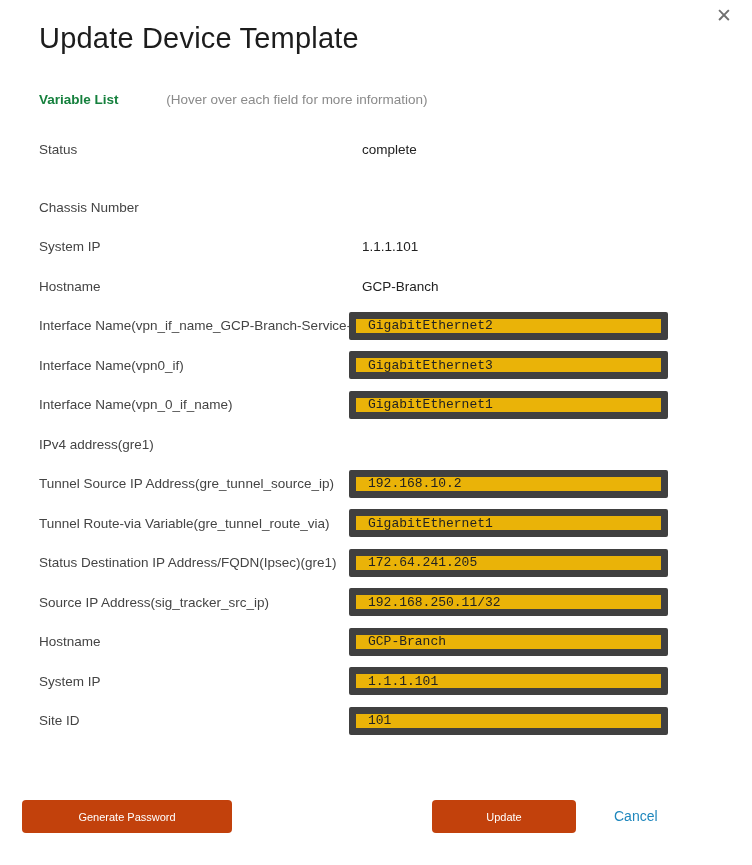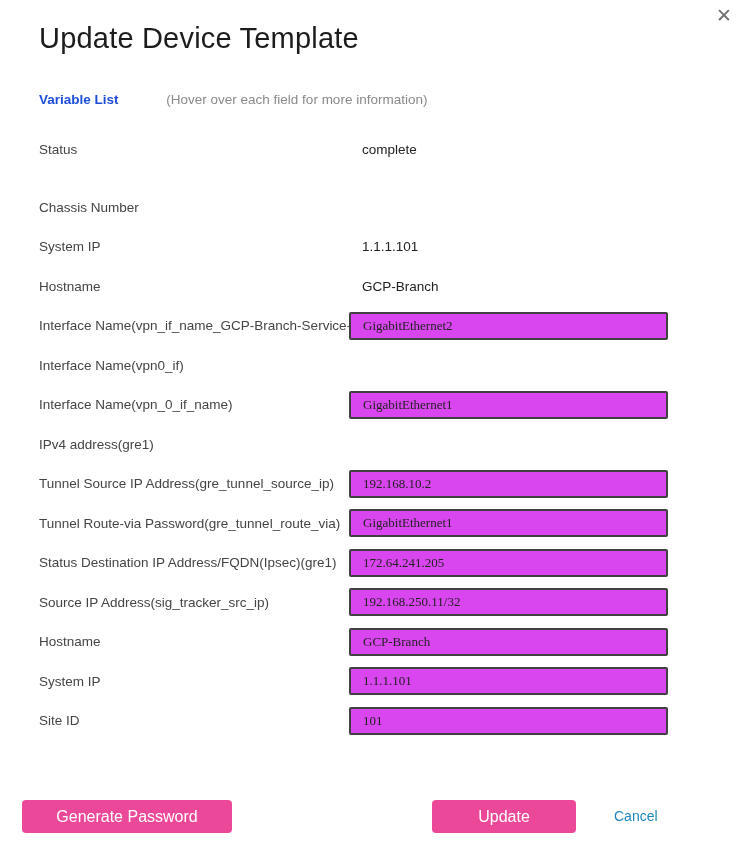--- a/index.html
+++ b/index.html
@@ -32,21 +32,21 @@
     font-weight: 300;
     color: #1c1c1c;
     letter-spacing: 0.2px;
   }
 
   .section-head {
     margin-top: 37px;
     font-size: 13.5px;
     color: #666;
   }
-  .section-head .head-strong { font-weight: bold; color: #1d4ed8; }
+  .section-head .head-strong { font-weight: bold; color: #15803d; }
   .section-head .head-hint { font-weight: normal; color: #8a8a8a; margin-left: 44px; }
 
   .rows { margin-top: 23px; }
 
   .row {
     display: flex;
     align-items: center;
     min-height: 28px;
     margin-bottom: 11.5px;
     padding-right: 45px;
@@ -65,46 +65,46 @@
   .row-value {
     font-size: 13.5px;
     color: #222;
     padding-left: 13px;
     text-align: center;
   }
 
   .row-input {
     width: 319px;
     height: 28px;
-    border: 2px solid #404040;
+    border: 7px solid #404040;
     border-radius: 2px;
-    background: #d946ef;
-    font-family: Liberation Serif, serif;
+    background: #eab308;
+    font-family: Liberation Mono, monospace;
     font-size: 13px;
     color: #222;
     padding: 0 10px 0 12px;
     outline: none;
   }
 
   .footer {
     position: absolute;
     left: 0;
     top: 800px;
     width: 752px;
     height: 33px;
   }
   .btn {
     position: absolute;
     height: 33px;
     border: none;
     border-radius: 4px;
-    background: #ec4899;
+    background: #c2410c;
     color: #ffffff;
     font-family: "Liberation Sans", "DejaVu Sans", sans-serif;
-    font-size: 16px;
+    font-size: 11px;
     cursor: pointer;
   }
   .btn-generate { left: 22px; width: 210px; }
   .btn-update { left: 432px; width: 144px; }
   .btn-cancel {
     position: absolute;
     left: 614px;
     top: 0;
     line-height: 33px;
     background: none;
@@ -151,38 +151,39 @@
       <div class="row-value">GCP-Branch</div>
     </div>
 
     <div class="row">
       <div class="row-label">Interface Name(vpn_if_name_GCP-Branch-Service-</div>
       <input class="row-input" value="GigabitEthernet2" style="">
     </div>
 
     <div class="row">
       <div class="row-label">Interface Name(vpn0_if)</div>
+      <input class="row-input" value="GigabitEthernet3" style="">
     </div>
 
     <div class="row">
       <div class="row-label">Interface Name(vpn_0_if_name)</div>
       <input class="row-input" value="GigabitEthernet1" style="">
     </div>
 
     <div class="row">
       <div class="row-label">IPv4 address(gre1)</div>
     </div>
 
     <div class="row">
       <div class="row-label">Tunnel Source IP Address(gre_tunnel_source_ip)</div>
       <input class="row-input" value="192.168.10.2" style="">
     </div>
 
     <div class="row">
-      <div class="row-label">Tunnel Route-via Password(gre_tunnel_route_via)</div>
+      <div class="row-label">Tunnel Route-via Variable(gre_tunnel_route_via)</div>
       <input class="row-input" value="GigabitEthernet1" style="">
     </div>
 
     <div class="row">
       <div class="row-label">Status Destination IP Address/FQDN(Ipsec)(gre1)</div>
       <input class="row-input" value="172.64.241.205" style="">
     </div>
 
     <div class="row">
       <div class="row-label">Source IP Address(sig_tracker_src_ip)</div>

